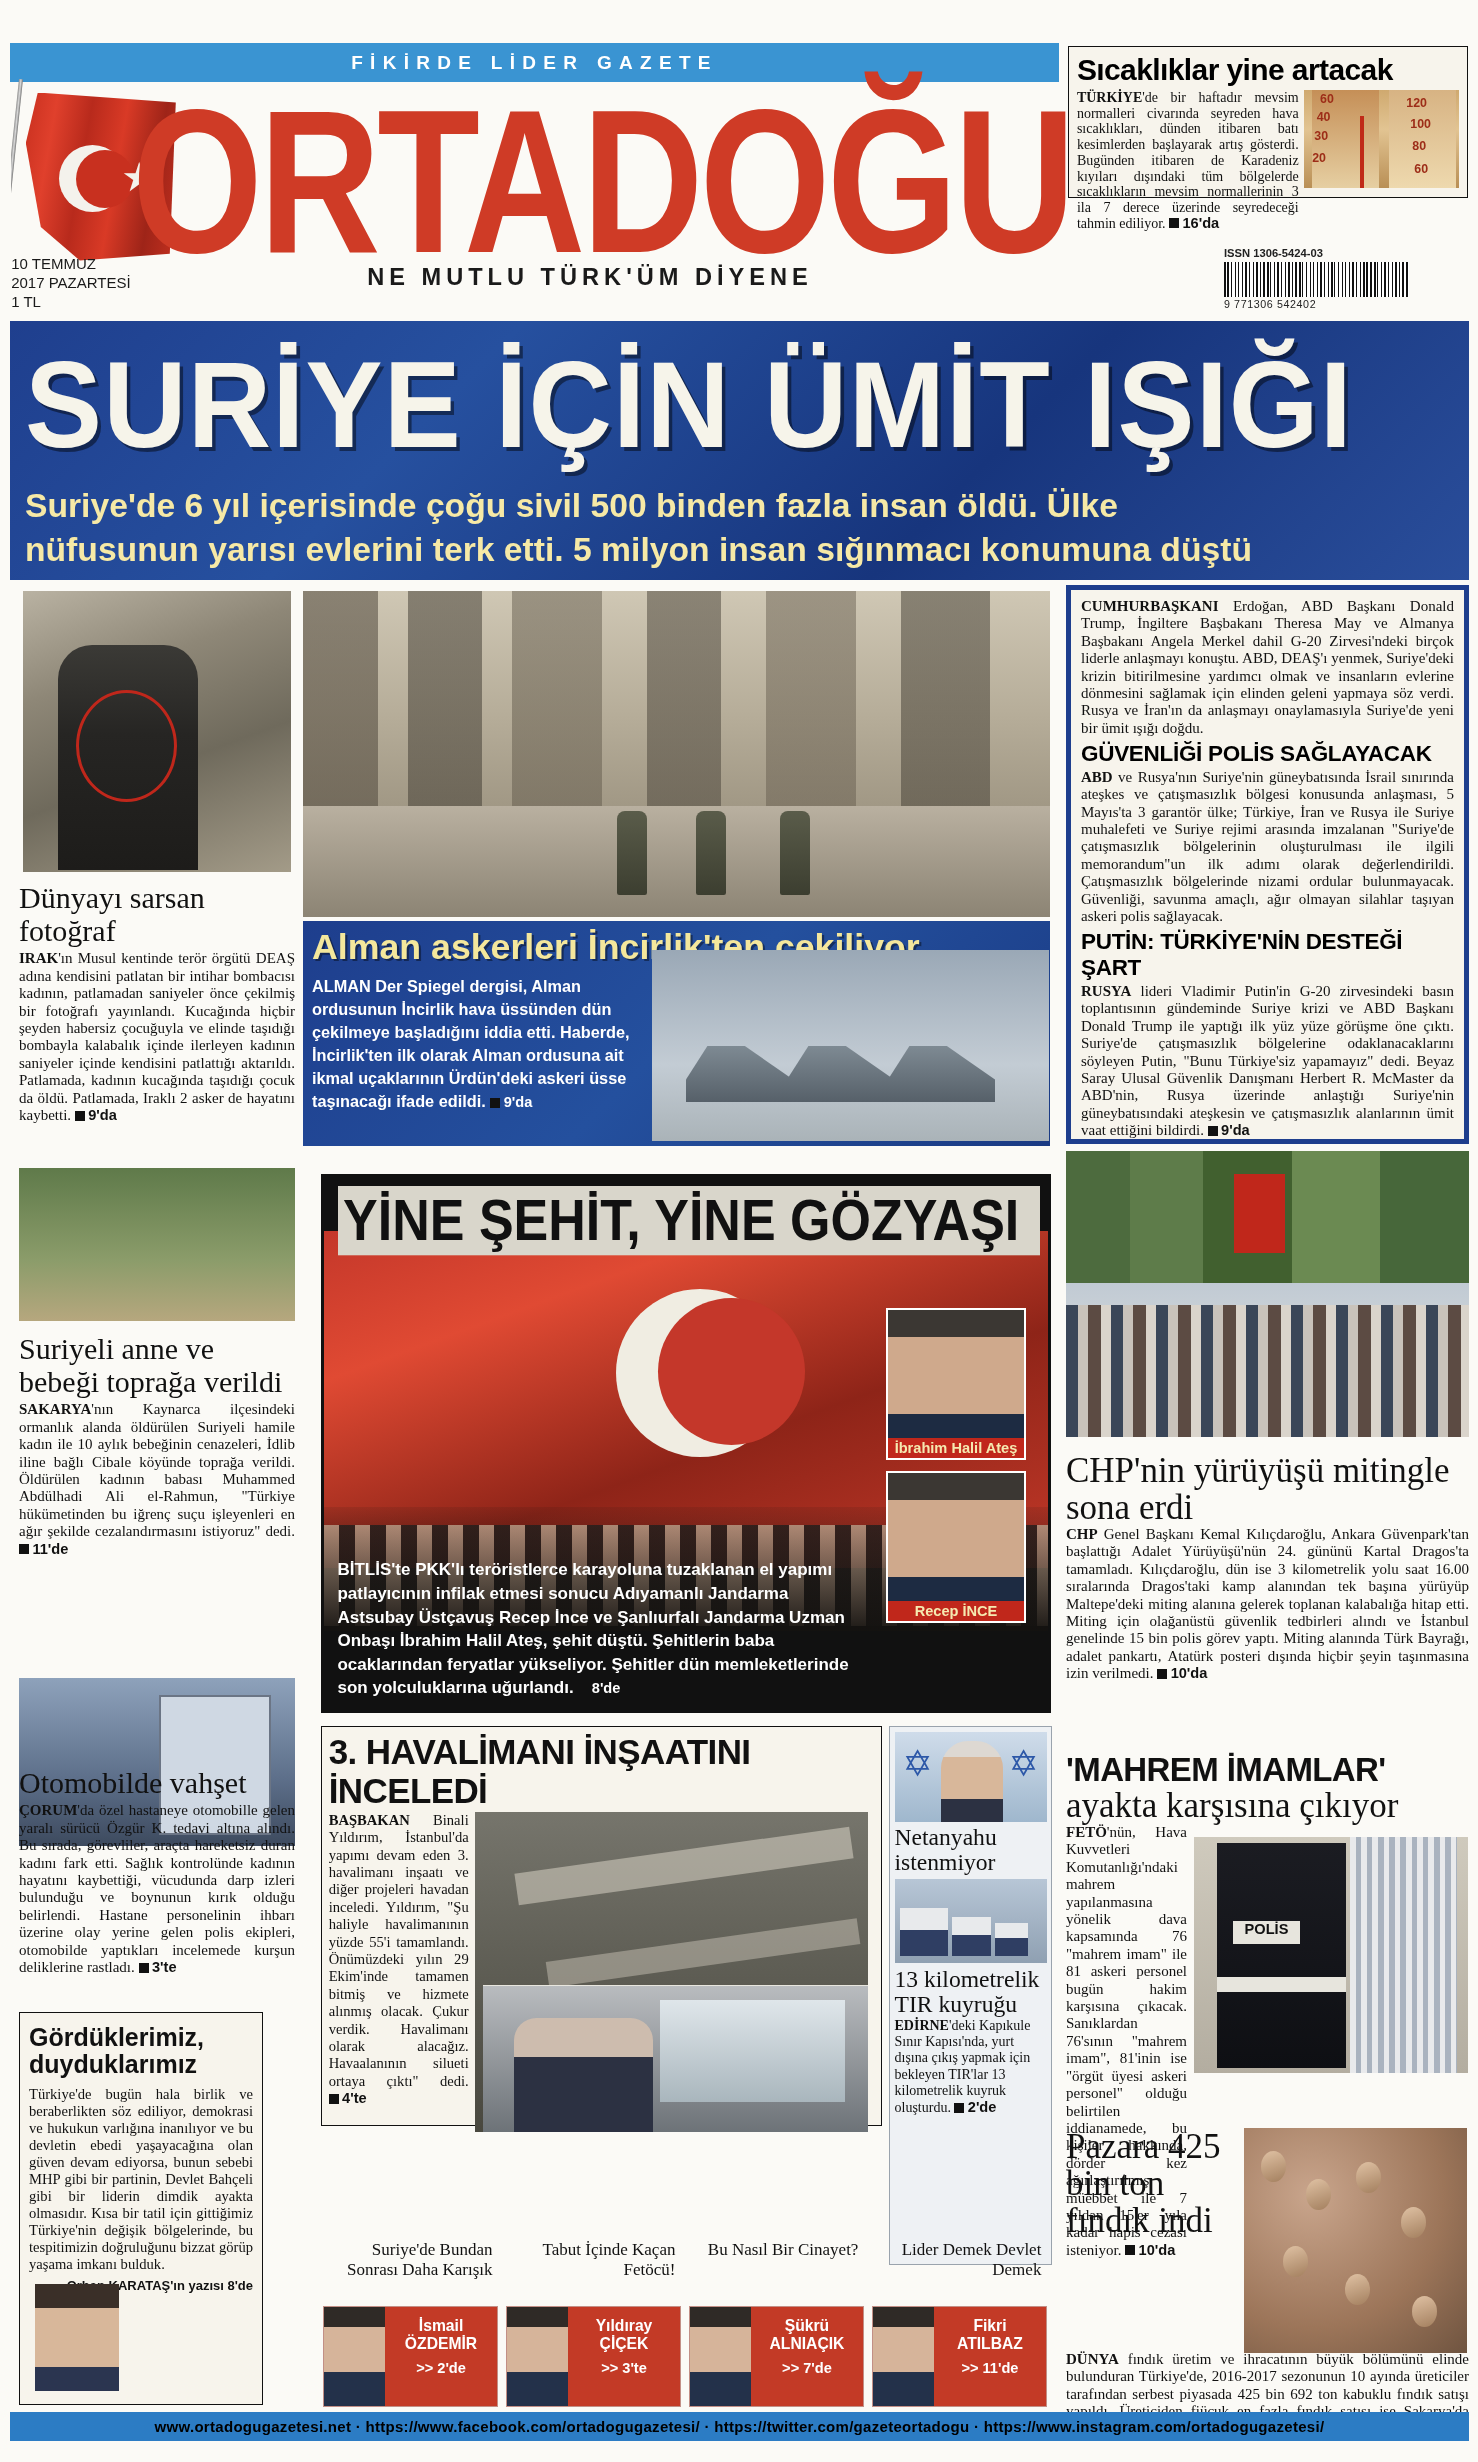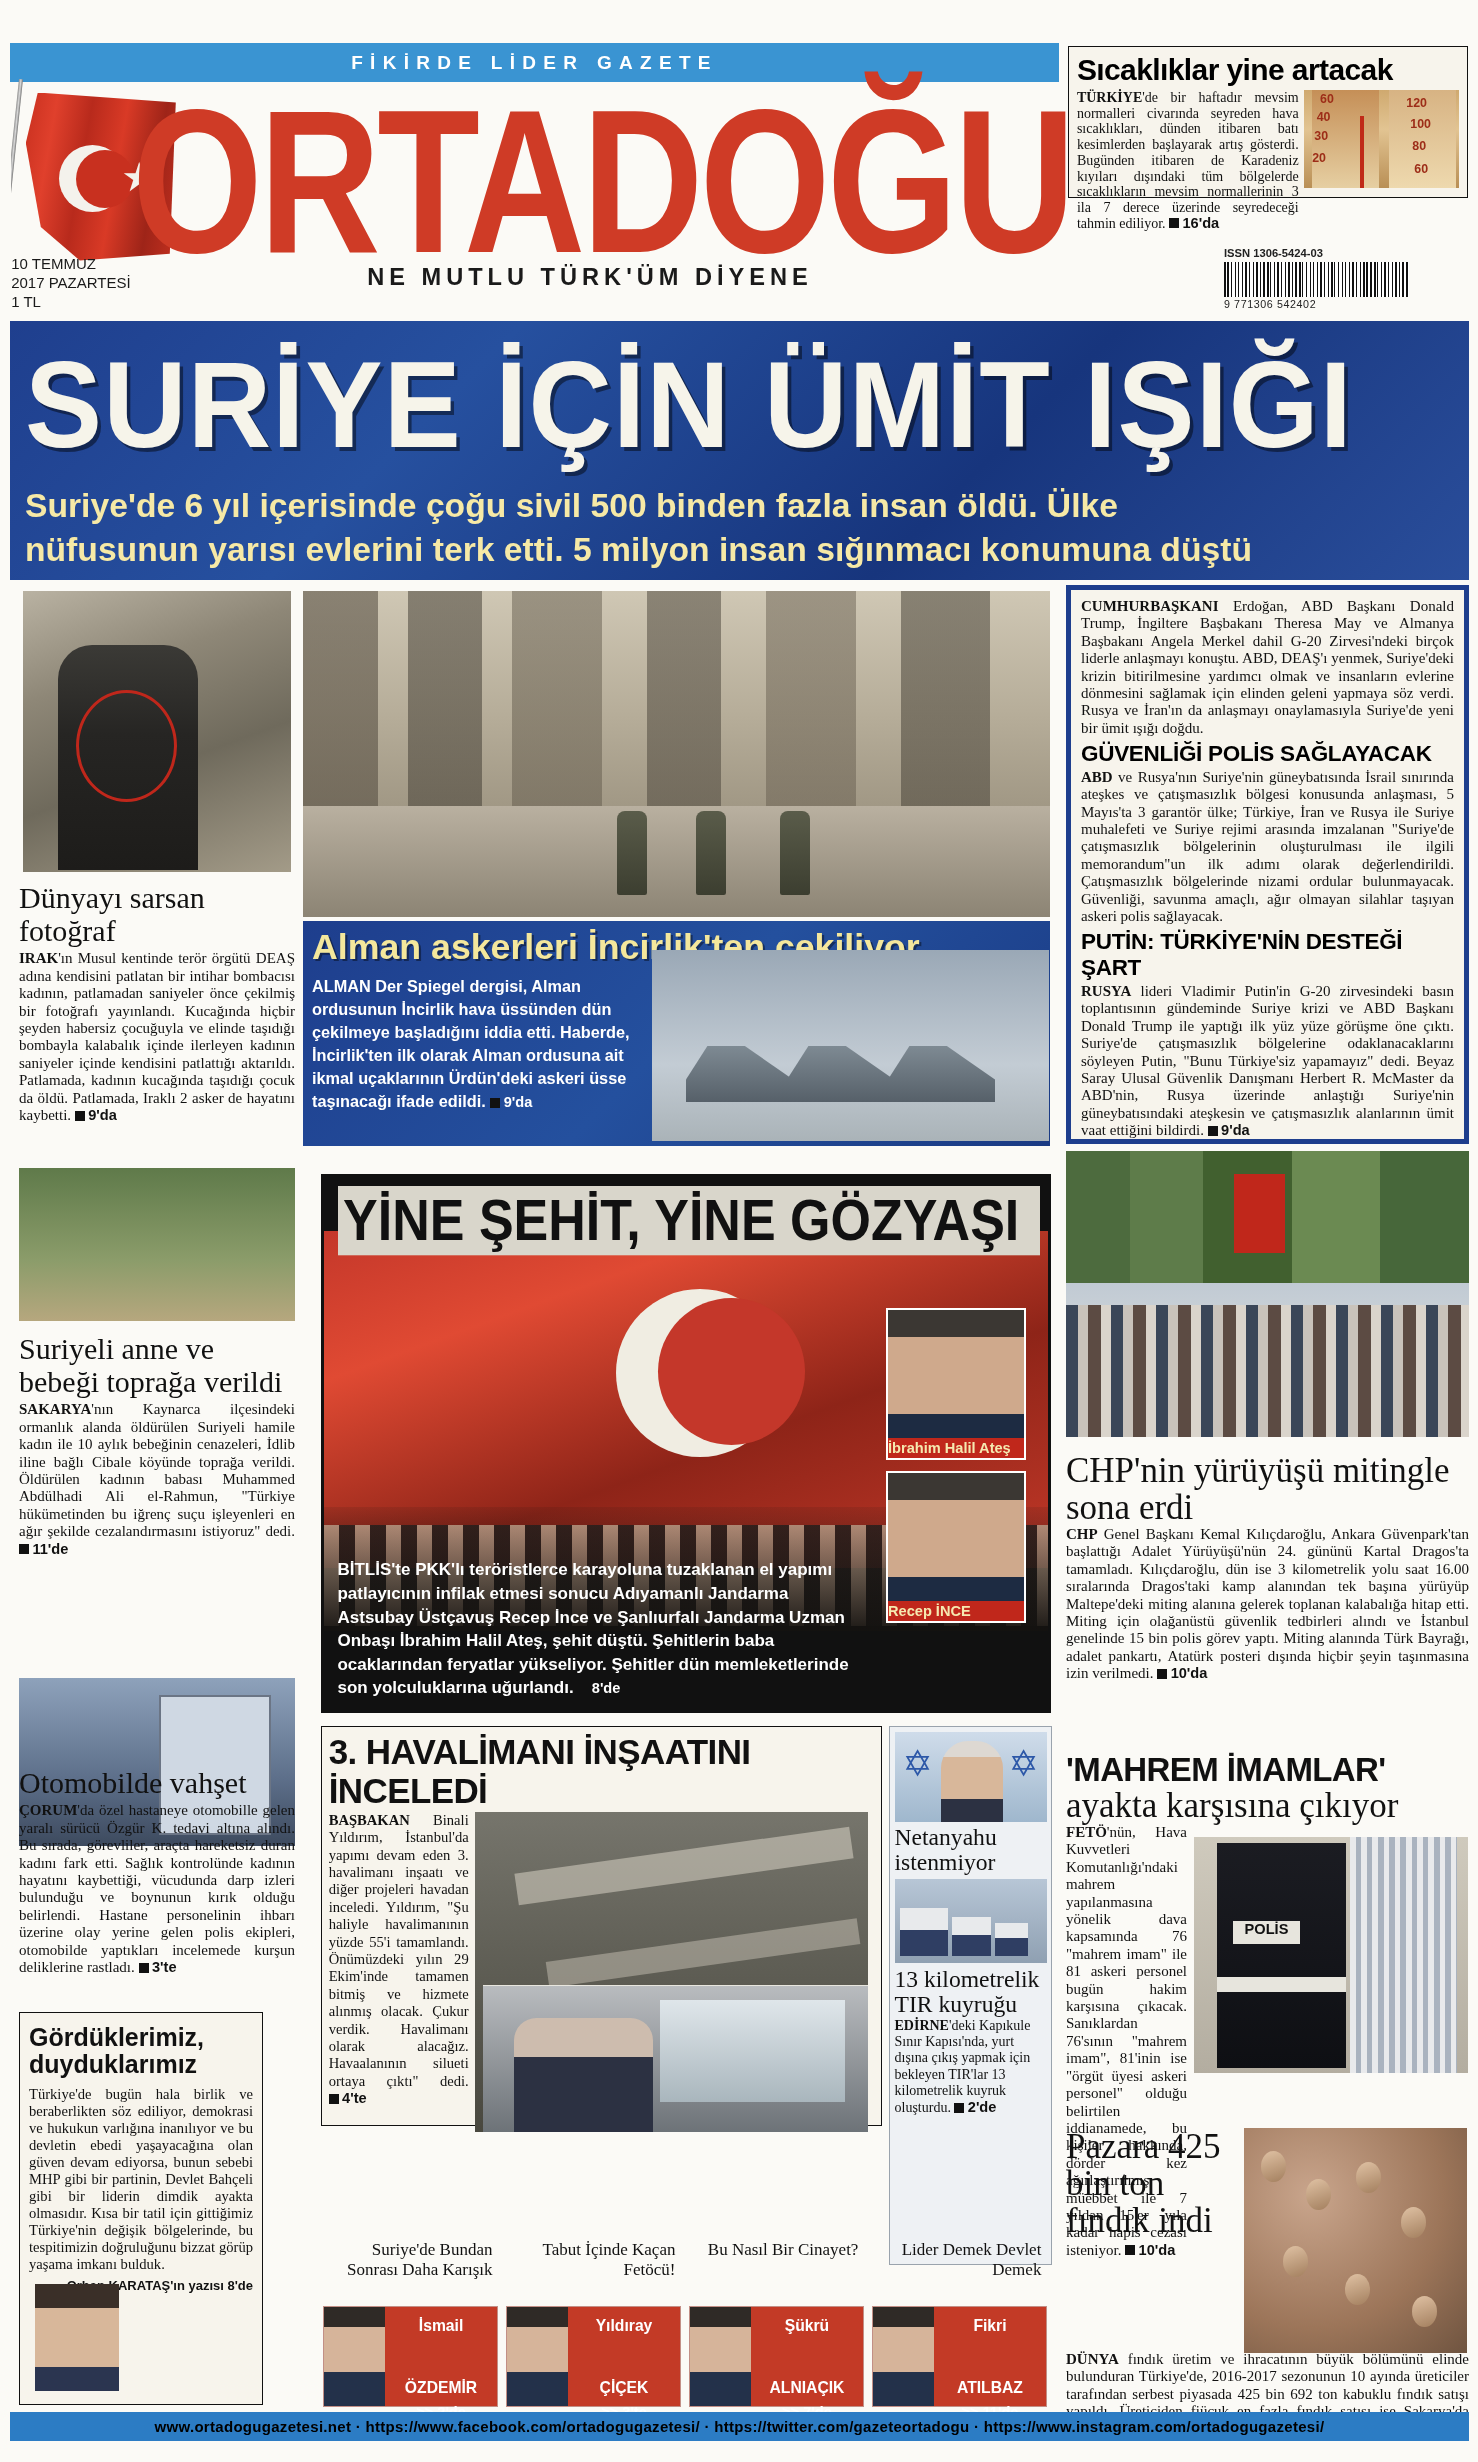--- a/index.html
+++ b/index.html
@@ -256,21 +256,21 @@
     position:absolute; left: 5.6px; bottom: 3.4px; width: 528px;
     color:#fff; font-family:"Liberation Sans",sans-serif; font-weight:bold;
     font-size: 17px; line-height: 23.6px; padding: 5.6px 7.9px;
   }
   .mug {
     position:absolute; width: 140px; height: 152px; border:2.2px solid #fff; overflow:hidden;
     background: linear-gradient(180deg,#3b3733 0 18%, #cfa98c 18% 70%, #1d2b42 70% 100%);
   }
   .mug .name {
     position:absolute; left:0; bottom:0; width: 100%;
-    background:#c0271b; color:#f5e9b0; text-align:left;
+    background:#c0271b; color:#f5e9b0; text-align:center;
     font-family:"Liberation Sans",sans-serif; font-weight:bold; font-size: 14.6px; padding: 2.2px 0;
   }
   #mug1 { left: 886px; top: 1308px; }
   #mug2 { left: 886px; top: 1471px; }
 
   
   .havali {
     position:absolute; left: 321px; top: 1726px; width: 561px; height: 400px;
     border: 1.7px solid #111; background:#f7f4ec;
   }
@@ -365,21 +365,21 @@
     background: linear-gradient(160deg,#e0c2a4,#a37f5e); }
 
   
   .colstrip { position:absolute; left: 323px; top: 2306px; width: 724px; height: 101px; display:flex; gap: 7.9px; }
   .colcard { flex:1; border: 1.1px solid #c28f86; background:#f7f4ec; position:relative; display:flex; }
   .colcard .face { width: 61px; height: 100%;
     background: linear-gradient(180deg,#2f2a26 0 20%, #d6b49a 20% 66%, #23314a 66% 100%); }
   .colcard .redbox { flex:1; background:#c33a26; color:#fff; text-align:center; padding-top: 10px;
     font-family:"Liberation Sans",sans-serif; font-weight:bold; }
   .colcard .redbox .fn { font-size: 15.7px; display:block; }
-  .colcard .redbox .ln { font-size: 15.7px; display:block;margin-top:44px; }
+  .colcard .redbox .ln { font-size: 15.7px; display:block; }
   .colcard .redbox .pg2 { font-size: 14.6px; display:block; margin-top: 6.7px; }
 
   .colheads { position:absolute; left: 323px; top: 2240px; width: 724px; height: 66px; display:flex; gap:7.9px; }
   .colheads > div { flex:1; text-align:right; padding-right: 5.6px; font-size: 17px; line-height: 20px; }
 
   
   .footer {
     position:absolute; left: 10px; top: 2412px; width: 1459px; height: 29px;
     background:#2c7cc4; color:#000000; display:flex; align-items:center; justify-content:center;
     font-family:"Liberation Sans",sans-serif; font-weight:bold; font-size: 15px; letter-spacing:0.3px;

